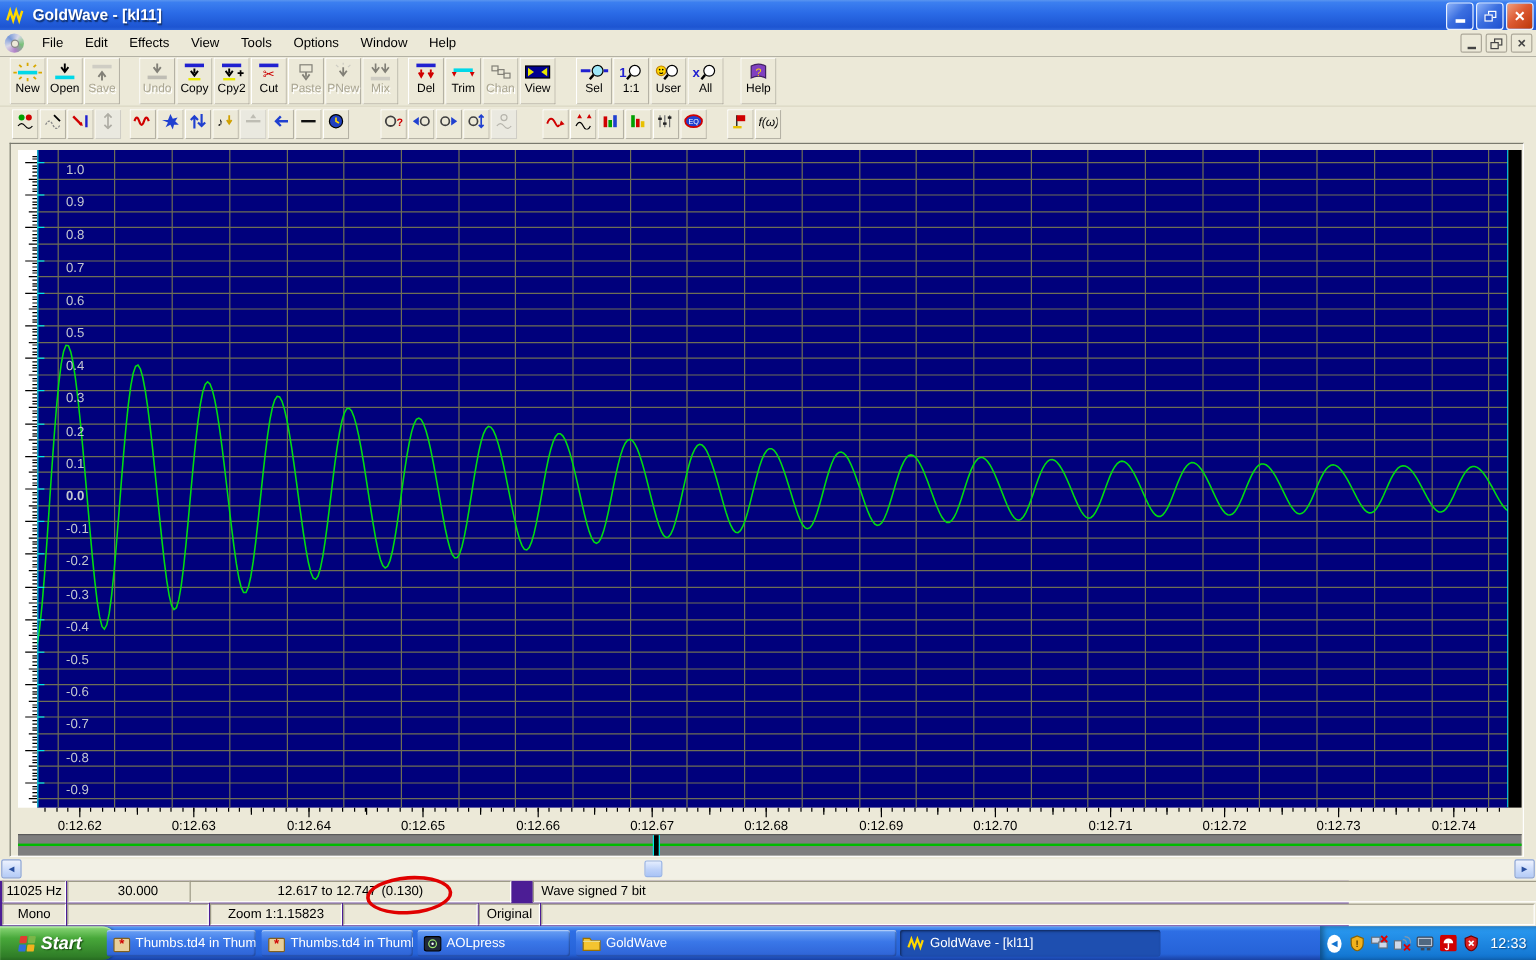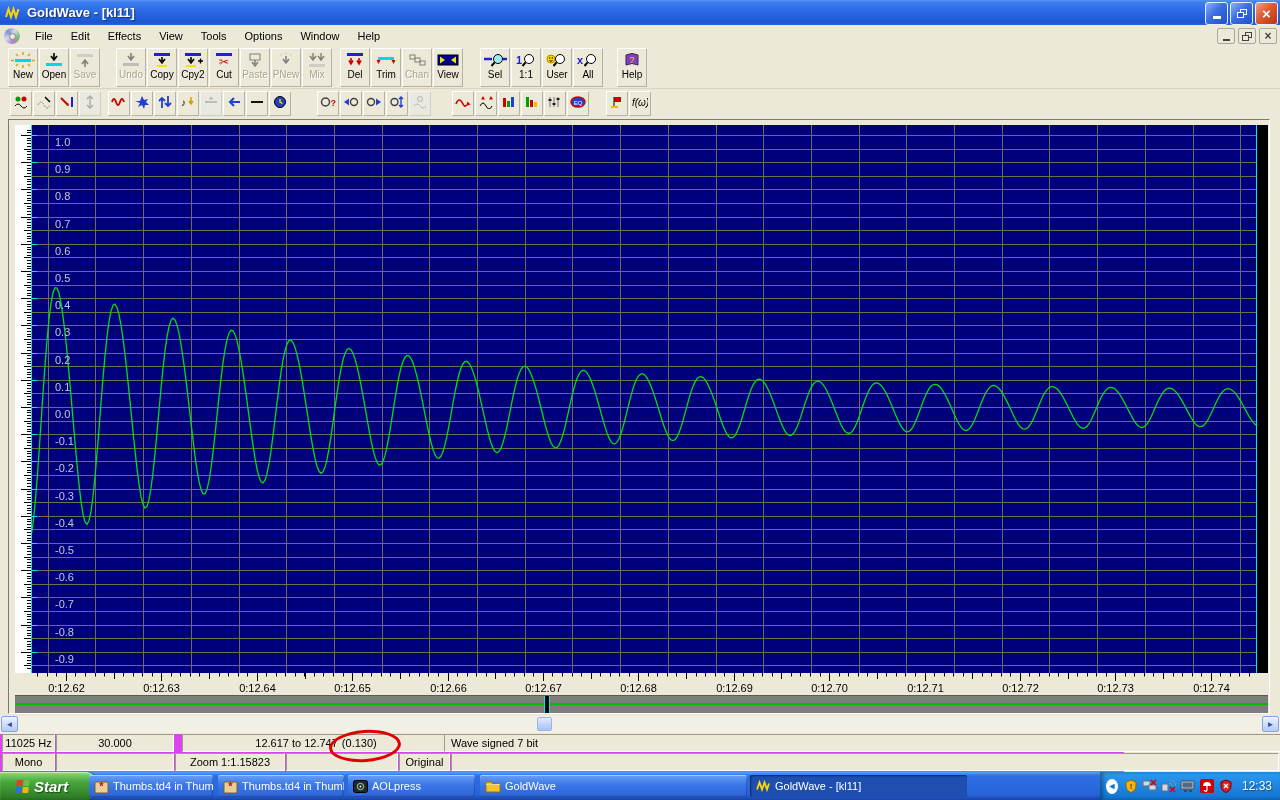--- a/index.html
+++ b/index.html
@@ -58,21 +58,21 @@
   #ov-line{position:absolute;left:0;top:7px;width:100%;height:2px;background:#00bb00;}
   #ov-marker-c1,#ov-marker-c2{position:absolute;top:0;width:1px;height:17px;background:#00e8e8;}
   #ov-marker{position:absolute;left:530px;top:0;width:4px;height:17px;background:#000;}
   
   #hscroll{position:absolute;left:0;top:716px;width:1280px;height:17px;background:#f2f0e5;}
   .sarr{position:absolute;top:0px;width:17px;height:16px;border:1px solid #8aa4d8;border-radius:2px;box-sizing:border-box;
     background:linear-gradient(#eef3fe,#cfdefb 50%,#b4cbf6);color:#2a50a0;font-size:8px;display:flex;align-items:center;justify-content:center;}
   #sthumb{position:absolute;left:537px;top:1px;width:15px;height:14px;border:1px solid #98b4e8;border-radius:2px;box-sizing:border-box;
     background:linear-gradient(#e4edfe,#bed2f9 55%,#aac4f6);}
   
-  #statusbar{position:absolute;left:0;top:734px;width:1124px;height:38px;background:#d946ef;font-size:11px;color:#000;}
+  #statusbar{position:absolute;left:0;top:734px;width:1124px;height:38px;background:#4c1d95;font-size:11px;color:#000;}
   .scell{position:absolute;height:16px;border:1px solid;border-color:#9d9a87 #fff #fff #9d9a87;background:#ece9d8;
     display:flex;align-items:center;justify-content:center;gap:4px;}
   .scell.left{justify-content:flex-start;padding-left:6px;}
   #sel-dur-wrap{position:relative;display:inline-block;}
   #red-oval{position:absolute;left:-13px;top:-7px;width:66px;height:26px;border:3px solid #e00000;border-radius:50%;transform:rotate(-4deg);pointer-events:none;z-index:5;}
   
   #taskbar{position:absolute;left:0;top:772px;width:1280px;height:28px;
     background:linear-gradient(#5aa0f8 0%,#2e6ee4 14%,#2663d8 82%,#1941a5 100%);}
   #startbtn{position:absolute;left:0;top:0;width:97px;height:28px;border-radius:0 12px 12px 0;
     background:linear-gradient(#8cd97a,#48a83a 35%,#2f7d27 90%,#266a20);box-shadow:inset 0 1px 1px #c8f0b0,1px 0 2px rgba(0,0,0,.4);
@@ -711,21 +711,21 @@
     <div class="ylab" style="top: 12px;">1.0</div>
         <div class="ylab" style="top: 39.2px;">0.9</div>
         <div class="ylab" style="top: 66.4px;">0.8</div>
         <div class="ylab" style="top: 93.6px;">0.7</div>
         <div class="ylab" style="top: 120.8px;">0.6</div>
         <div class="ylab" style="top: 148px;">0.5</div>
         <div class="ylab" style="top: 175.2px;">0.4</div>
         <div class="ylab" style="top: 202.4px;">0.3</div>
         <div class="ylab" style="top: 229.6px;">0.2</div>
         <div class="ylab" style="top: 256.8px;">0.1</div>
-        <div class="ylab" style="top: 284px;">0.0</div>
+        <div class="ylab" style="top: 284px; font-weight: bold;">0.0</div>
         <div class="ylab" style="top: 311.2px;">-0.1</div>
         <div class="ylab" style="top: 338.4px;">-0.2</div>
         <div class="ylab" style="top: 365.6px;">-0.3</div>
         <div class="ylab" style="top: 392.8px;">-0.4</div>
         <div class="ylab" style="top: 420px;">-0.5</div>
         <div class="ylab" style="top: 447.2px;">-0.6</div>
         <div class="ylab" style="top: 474.4px;">-0.7</div>
         <div class="ylab" style="top: 501.6px;">-0.8</div>
         <div class="ylab" style="top: 528.8px;">-0.9</div>
       </div>
@@ -914,21 +914,21 @@
     <span class="sarr" style="left:1262px">►</span>
   </div>
 
   <div id="statusbar">
     <div class="scell" style="left:2px;top:0;width:51px">
         <span>11025 Hz</span>
       </div>
     <div class="scell" style="left:56px;top:0;width:116px">
         <span>30.000</span>
       </div>
-    <div class="scell" style="left:182px;top:0;width:266px">
+    <div class="scell" style="left:158px;top:0;width:266px">
       <span>12.617 to 12.747</span>
       <span id="sel-dur-wrap">
         <span>(0.130)</span>
         <span id="red-oval" style="border-color: rgb(224, 0, 0);"></span>
       </span>
     </div>
     <div class="scell left" style="left:444px;top:0;width:833px">
         <span>Wave signed 7 bit</span>
       </div>
     <div class="scell" style="left:2px;top:19px;width:51px">

